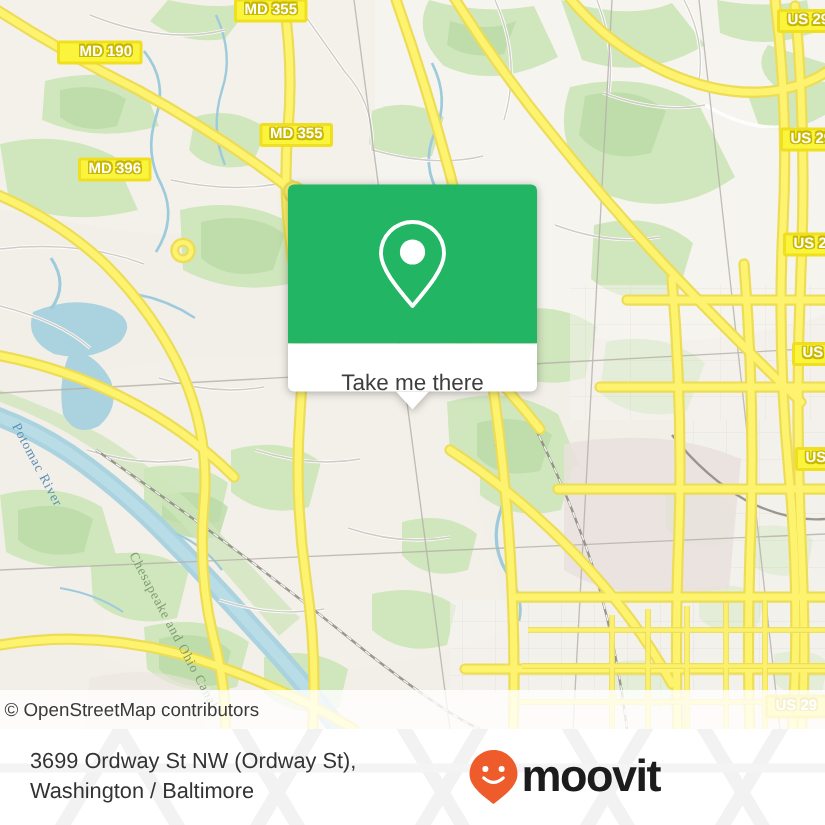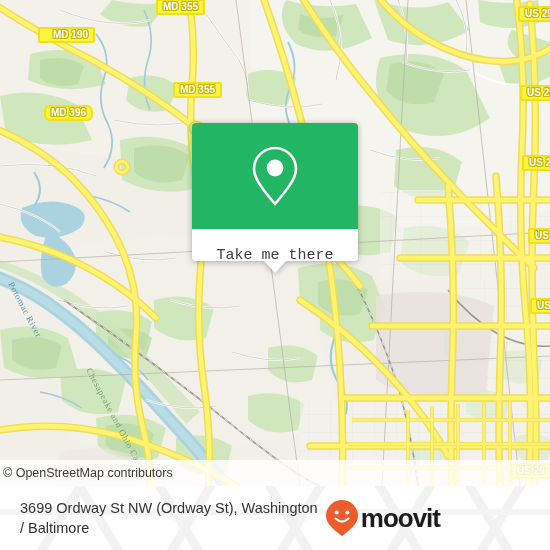--- a/index.html
+++ b/index.html
@@ -98,21 +98,21 @@
   .info-card-white {
     background: #ffffff;
     height: 32px;
     border-radius: 0 0 4px 4px;
     display: flex;
     align-items: center;
     justify-content: center;
     position: relative;
   }
   .info-card-label {
-    font-family: Liberation Mono, monospace;
+    font-family: Liberation Sans, sans-serif;
     font-size: 15px;
     color: #3d3d3d;
     line-height: 1;
     margin-top: 20px;
   }
   .info-card-tail {
     position: absolute;
     left: 50%;
     bottom: -12px;
     margin-left: -11px;
@@ -181,21 +181,21 @@
     line-height: 1.38;
     max-width: 360px;
   }
   .moovit-logo {
     display: flex;
     align-items: center;
     gap: 2px;
   }
   .moovit-wordmark {
     font-family: "Liberation Sans", sans-serif;
-    font-size: 26px;
+    font-size: 30px;
     font-weight: bold;
     color: #1c1c1c;
     letter-spacing: -1.0px;
     line-height: 1;
   }
 </style>
 </head>
 <body>
 
 <div id="page">
@@ -452,21 +452,21 @@
 
     <div class="shield" style="left:156px; top:-1px;">
         <span>MD 355</span>
       </div>
     <div class="shield" style="left:38px;  top:27px;padding-left:13px;">
         <span>MD 190</span>
       </div>
     <div class="shield" style="left:173px; top:82px;">
         <span>MD 355</span>
       </div>
-    <div class="shield" style="left:44px;  top:105px;border-radius:6px;">
+    <div class="shield" style="left:52px;  top:105px;">
         <span>MD 396</span>
       </div>
     <div class="shield" style="left:518px; top:6px;">
         <span>US 29</span>
       </div>
     <div class="shield" style="left:520px; top:85px;">
         <span>US 29</span>
       </div>
     <div class="shield" style="left:522px; top:155px;">
         <span>US 29</span>

